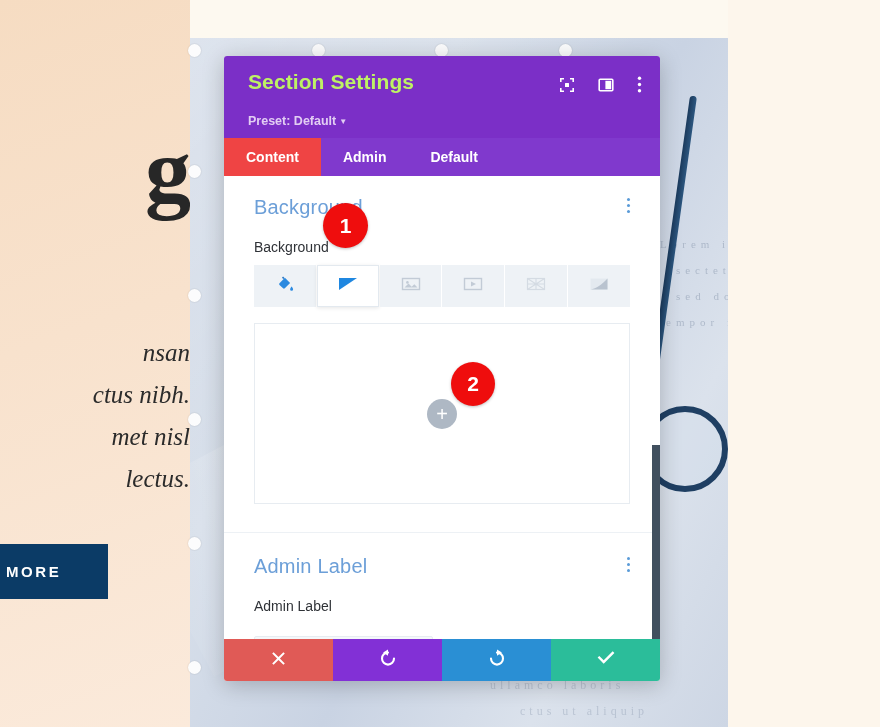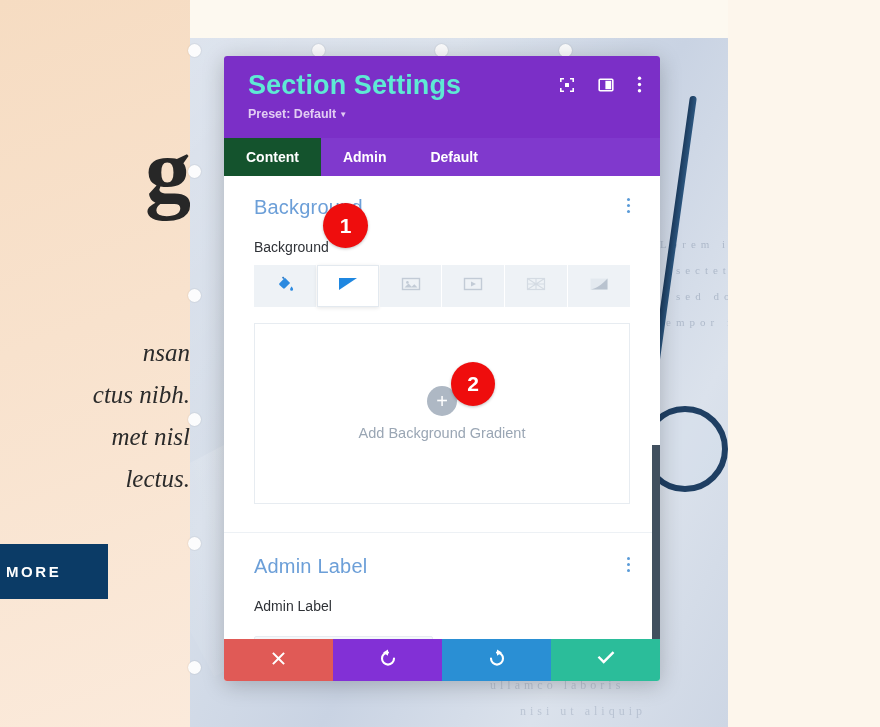--- a/index.html
+++ b/index.html
@@ -94,40 +94,40 @@
     background: #fff;
     box-shadow: 0 4px 22px rgba(0,0,0,.22);
     display: flex; flex-direction: column;
     border-radius: 3px; overflow: hidden;
   }
   .m-header {
     background: #7b2fc7;
     padding: 14px 18px 12px 24px;
     position: relative; flex: 0 0 auto; height: 82px;
   }
-  .m-title { color:#5eead4; font-size: 27px; font-weight: 700; letter-spacing: .1px; }
+  .m-title { color:#bef264; font-size: 21px; font-weight: 700; letter-spacing: .1px; }
   .m-preset {
-    color: #e2cdf3; font-size: 12.5px; font-weight: 700; margin-top: 6px;
+    color: #e2cdf3; font-size: 12.5px; font-weight: 700; margin-top: 20px;
     display: inline-block; cursor: pointer;
   }
   .m-preset .caret { font-size: 8px; margin-left: 3px; position: relative; top:-1px;}
   .m-icons {
     position: absolute; right: 18px; top: 20px;
     display: flex; align-items: center; gap: 23px;
   }
   .m-icons .ic { cursor: pointer; display:flex; align-items:center; justify-content:center; }
 
   .m-tabs {
     background: #8039cd; display: flex; flex: 0 0 auto; height: 38px;
   }
   .m-tab {
     color: #fff; font-size: 14px; font-weight: 700;
     padding: 0 22px; display:flex; align-items:center; cursor:pointer;
   }
-  .m-tab.active { background: #14532d; }
+  .m-tab.active { background: #ef4444; }
 
   .m-body { flex: 1 1 auto; position: relative; overflow: hidden; background:#fff; }
 
   .section-block { padding: 20px 30px 0 30px; position: relative; }
   .sec-head {
     color: #6c9fd8; font-size: 20px; font-weight: 400; letter-spacing: .2px;
     padding-bottom: 6px;
   }
   .sec-dots {
     position: absolute; right: 30px; top: 22px; cursor: pointer;
@@ -209,21 +209,21 @@
   <div class="photo">
     <div class="doc-text" style="left:470px; top:200px; font-size:11px; letter-spacing:5px;">Lorem ipsum dolor</div>
     <div class="doc-text" style="left:455px; top:226px; font-size:11px; letter-spacing:5px;">consectetur adip</div>
     <div class="doc-text" style="left:486px; top:252px; font-size:11px; letter-spacing:5px;">sed do eiusmo</div>
     <div class="doc-text" style="left:468px; top:278px; font-size:11px; letter-spacing:5px;">tempor incidi</div>
     <div class="glass-arm" style="left:500px; top:58px; transform: rotate(8deg); height:320px;"></div>
     <div class="glass-lens" style="left:452px; top:368px;"></div>
     <div class="glass-arm" style="left:372px; top:392px; width:6px; height:170px; transform: rotate(118deg);"></div>
     <div class="photo-sheen"></div>
     <div class="doc-text" style="left:300px; top:640px; font-size:12px; letter-spacing:4px; opacity:.4;">ullamco laboris</div>
-    <div class="doc-text" style="left:330px; top:666px; font-size:12px; letter-spacing:4px; opacity:.4;">nisi ut aliquip</div>
+    <div class="doc-text" style="left:330px; top:666px; font-size:12px; letter-spacing:4px; opacity:.4;">ctus ut aliquip</div>
   </div>
   <div class="page-right-strip"></div>
 
   <div class="dot" style="left:188px; top:44px;"></div>
   <div class="dot" style="left:312px; top:44px;"></div>
   <div class="dot" style="left:435px; top:44px;"></div>
   <div class="dot" style="left:559px; top:44px;"></div>
   <div class="dot" style="left:188px; top:165px;"></div>
   <div class="dot" style="left:188px; top:289px;"></div>
   <div class="dot" style="left:188px; top:413px;"></div>
@@ -326,21 +326,20 @@
               <svg width="22" height="20" viewBox="0 0 22 20">
                 <rect x="2.5" y="4.5" width="17" height="11" fill="#e3e9ef"></rect>
                 <path d="M2.5 15.5c6-1 11-4.5 17-11v11z" fill="#b9c3cf"></path>
               </svg>
             </span>
           </div>
         </div>
 
         <div class="gradient-box">
           <div class="plus-circle">+</div>
-          <div class="gradient-label">Add Background Gradient</div>
         </div>
       </div>
 
       <div class="divider"></div>
 
       <div class="section-block" style="padding-top:22px;">
         <div class="sec-head">Admin Label</div>
         <div class="sec-dots" style="top:24px;">
             <i></i>
             <i></i>

